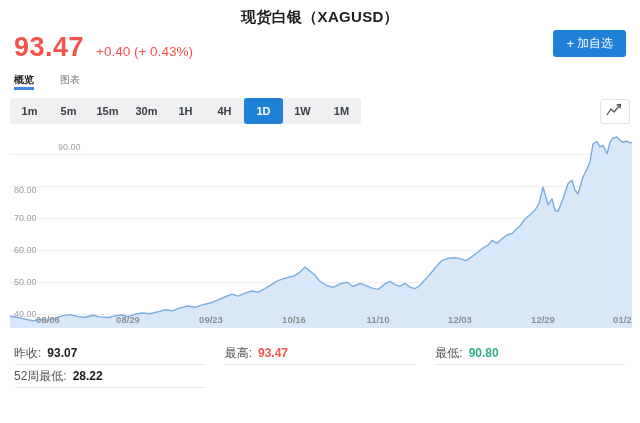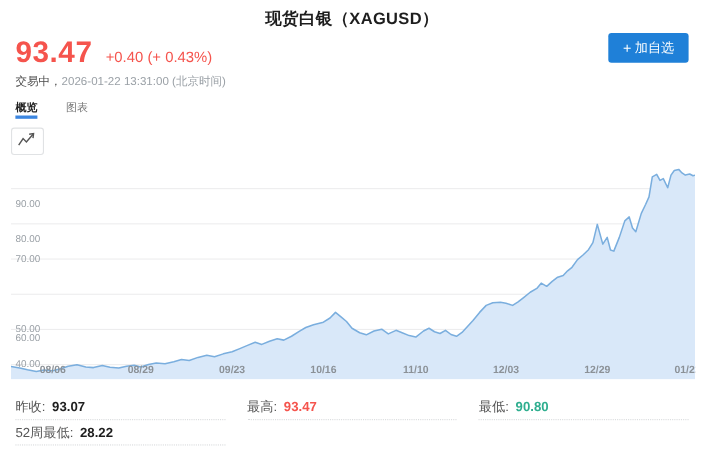--- a/index.html
+++ b/index.html
@@ -56,31 +56,39 @@
 <div class="header">
   <div class="title">现货白银（XAGUSD）</div>
   <button class="add-btn">
     <span class="plus">+</span>
     <span>加自选</span>
   </button>
   <div class="price-row">
     <span class="price">93.47</span>
     <span class="change">+0.40 (+ 0.43%)</span>
   </div>
-  <div class="status-row">
-    <span class="status-prefix">交易中，</span><span>2026-01-22 13:31:00 (北京时间)</span>
-  </div>
 </div>
 
 <div class="tabs">
   <div class="tab active">概览</div>
   <div class="tab">图表</div>
 </div>
 
 <div class="tf-row">
+  <div class="tf-group">
+    <button class="tf-btn">1m</button>
+    <button class="tf-btn">5m</button>
+    <button class="tf-btn">15m</button>
+    <button class="tf-btn">30m</button>
+    <button class="tf-btn">1H</button>
+    <button class="tf-btn">4H</button>
+    <button class="tf-btn active">1D</button>
+    <button class="tf-btn">1W</button>
+    <button class="tf-btn">1M</button>
+  </div>
   <button class="chart-type-btn">
     <span>
       <svg width="18" height="14" viewBox="0 0 18 14">
         <polyline points="1,12 5,6 8,9 14,2" fill="none" stroke="#555" stroke-width="1.3"></polyline>
         <polyline points="10.5,2 14.5,1.5 14,5.5" fill="none" stroke="#555" stroke-width="1.3"></polyline>
       </svg>
     </span>
   </button>
 </div>
 
@@ -89,24 +97,24 @@
       <div class="gridline" style="top: 26px;"></div>
       <div class="gridline" style="top: 58px;"></div>
       <div class="gridline" style="top: 90px;"></div>
       <div class="gridline" style="top: 122px;"></div>
       <div class="gridline" style="top: 154px;"></div>
       <div class="gridline" style="top: 186px;"></div>
       <svg width="622" height="200" class="chart-svg">
         <polygon points="0,200 0.0,188.2 8.0,189.5 15.0,191.1 23.0,192.7 30.0,191.4 38.0,192.1 45.0,190.2 52.0,187.9 60.0,186.6 68.0,188.6 75.0,189.2 83.0,187.3 90.0,188.9 98.0,189.5 105.0,187.9 112.0,187.0 118.0,188.6 125.0,186.3 132.0,185.0 140.0,185.7 148.0,183.8 155.0,181.8 162.0,182.8 170.0,179.9 178.0,178.0 185.0,179.3 193.0,176.7 201.0,174.8 208.0,171.9 215.0,169.0 222.0,166.2 228.0,168.1 235.0,165.2 242.0,163.0 248.0,164.2 255.0,160.7 262.0,156.2 268.0,152.7 275.0,150.2 284.0,147.9 290.0,144.1 295.0,139.0 300.0,143.1 305.0,147.3 310.0,153.4 317.0,157.5 323.0,159.4 330.0,155.9 337.0,154.3 343.0,158.5 350.0,155.3 355.0,157.2 362.0,160.1 368.0,161.4 375.0,155.9 380.0,153.4 385.0,156.6 390.0,158.2 395.0,155.3 400.0,159.1 405.0,160.7 410.0,157.2 415.0,151.8 420.0,146.3 426.0,139.0 432.0,132.6 438.0,130.3 445.0,129.7 450.0,130.6 456.0,132.6 461.0,129.4 466.0,125.5 472.0,120.7 478.0,117.2 482.0,112.4 487.0,115.3 492.0,110.8 497.0,107.0 502.0,105.4 506.0,101.2 510.0,98.0 515.0,91.0 520.0,86.8 525.0,82.0 529.0,75.6 533.0,59.0 538.0,76.9 542.0,70.8 545.0,82.3 548.0,83.3 553.0,70.8 558.0,55.8 562.0,52.2 565.0,62.2 568.0,65.7 573.0,49.0 577.0,40.7 580.0,34.0 583.0,15.8 587.0,13.5 590.0,19.0 593.0,17.4 597.0,25.7 600.0,14.2 603.0,10.0 607.0,9.0 610.0,12.2 613.0,14.2 617.0,13.2 620.0,14.8 622.0,14.2 622,200" fill="#d9e8f9"></polygon>
         <polyline points="0.0,188.2 8.0,189.5 15.0,191.1 23.0,192.7 30.0,191.4 38.0,192.1 45.0,190.2 52.0,187.9 60.0,186.6 68.0,188.6 75.0,189.2 83.0,187.3 90.0,188.9 98.0,189.5 105.0,187.9 112.0,187.0 118.0,188.6 125.0,186.3 132.0,185.0 140.0,185.7 148.0,183.8 155.0,181.8 162.0,182.8 170.0,179.9 178.0,178.0 185.0,179.3 193.0,176.7 201.0,174.8 208.0,171.9 215.0,169.0 222.0,166.2 228.0,168.1 235.0,165.2 242.0,163.0 248.0,164.2 255.0,160.7 262.0,156.2 268.0,152.7 275.0,150.2 284.0,147.9 290.0,144.1 295.0,139.0 300.0,143.1 305.0,147.3 310.0,153.4 317.0,157.5 323.0,159.4 330.0,155.9 337.0,154.3 343.0,158.5 350.0,155.3 355.0,157.2 362.0,160.1 368.0,161.4 375.0,155.9 380.0,153.4 385.0,156.6 390.0,158.2 395.0,155.3 400.0,159.1 405.0,160.7 410.0,157.2 415.0,151.8 420.0,146.3 426.0,139.0 432.0,132.6 438.0,130.3 445.0,129.7 450.0,130.6 456.0,132.6 461.0,129.4 466.0,125.5 472.0,120.7 478.0,117.2 482.0,112.4 487.0,115.3 492.0,110.8 497.0,107.0 502.0,105.4 506.0,101.2 510.0,98.0 515.0,91.0 520.0,86.8 525.0,82.0 529.0,75.6 533.0,59.0 538.0,76.9 542.0,70.8 545.0,82.3 548.0,83.3 553.0,70.8 558.0,55.8 562.0,52.2 565.0,62.2 568.0,65.7 573.0,49.0 577.0,40.7 580.0,34.0 583.0,15.8 587.0,13.5 590.0,19.0 593.0,17.4 597.0,25.7 600.0,14.2 603.0,10.0 607.0,9.0 610.0,12.2 613.0,14.2 617.0,13.2 620.0,14.8 622.0,14.2" fill="none" stroke="#7aaede" stroke-width="1.4" stroke-linejoin="round"></polyline>
       </svg>
-      <div class="y-label" style="top: 40px;">90.00</div>
-      <div class="y-label" style="top: 72px; text-align: center;">80.00</div>
+      <div class="y-label" style="top: 19px; margin-left: 44px;">90.00</div>
+      <div class="y-label" style="top: 62px; text-align: center;">80.00</div>
       <div class="y-label" style="top: 90px;">70.00</div>
-      <div class="y-label" style="top: 122px; margin-top: 40px;">60.00</div>
+      <div class="y-label" style="top: 122px;">60.00</div>
       <div class="y-label" style="top: 154px; text-align: right;">50.00</div>
       <div class="y-label" style="top: 186px;">40.00</div>
       <div class="x-label" style="left: 38px;">08/06</div>
       <div class="x-label" style="left: 118px;">08/29</div>
       <div class="x-label" style="left: 201px;">09/23</div>
       <div class="x-label" style="left: 284px;">10/16</div>
       <div class="x-label" style="left: 368px;">11/10</div>
       <div class="x-label" style="left: 450px;">12/03</div>
       <div class="x-label" style="left: 533px; margin-top: 33px;">12/29</div>
       <div class="x-label" style="left: 615px;">01/22</div>

